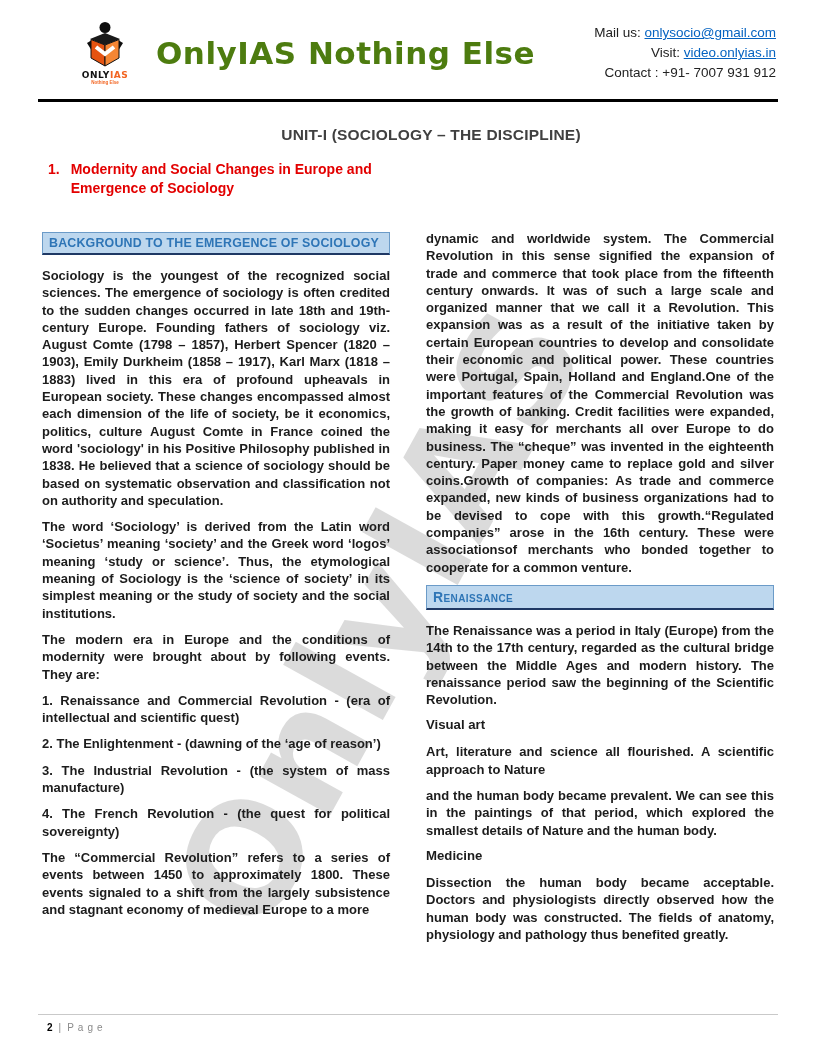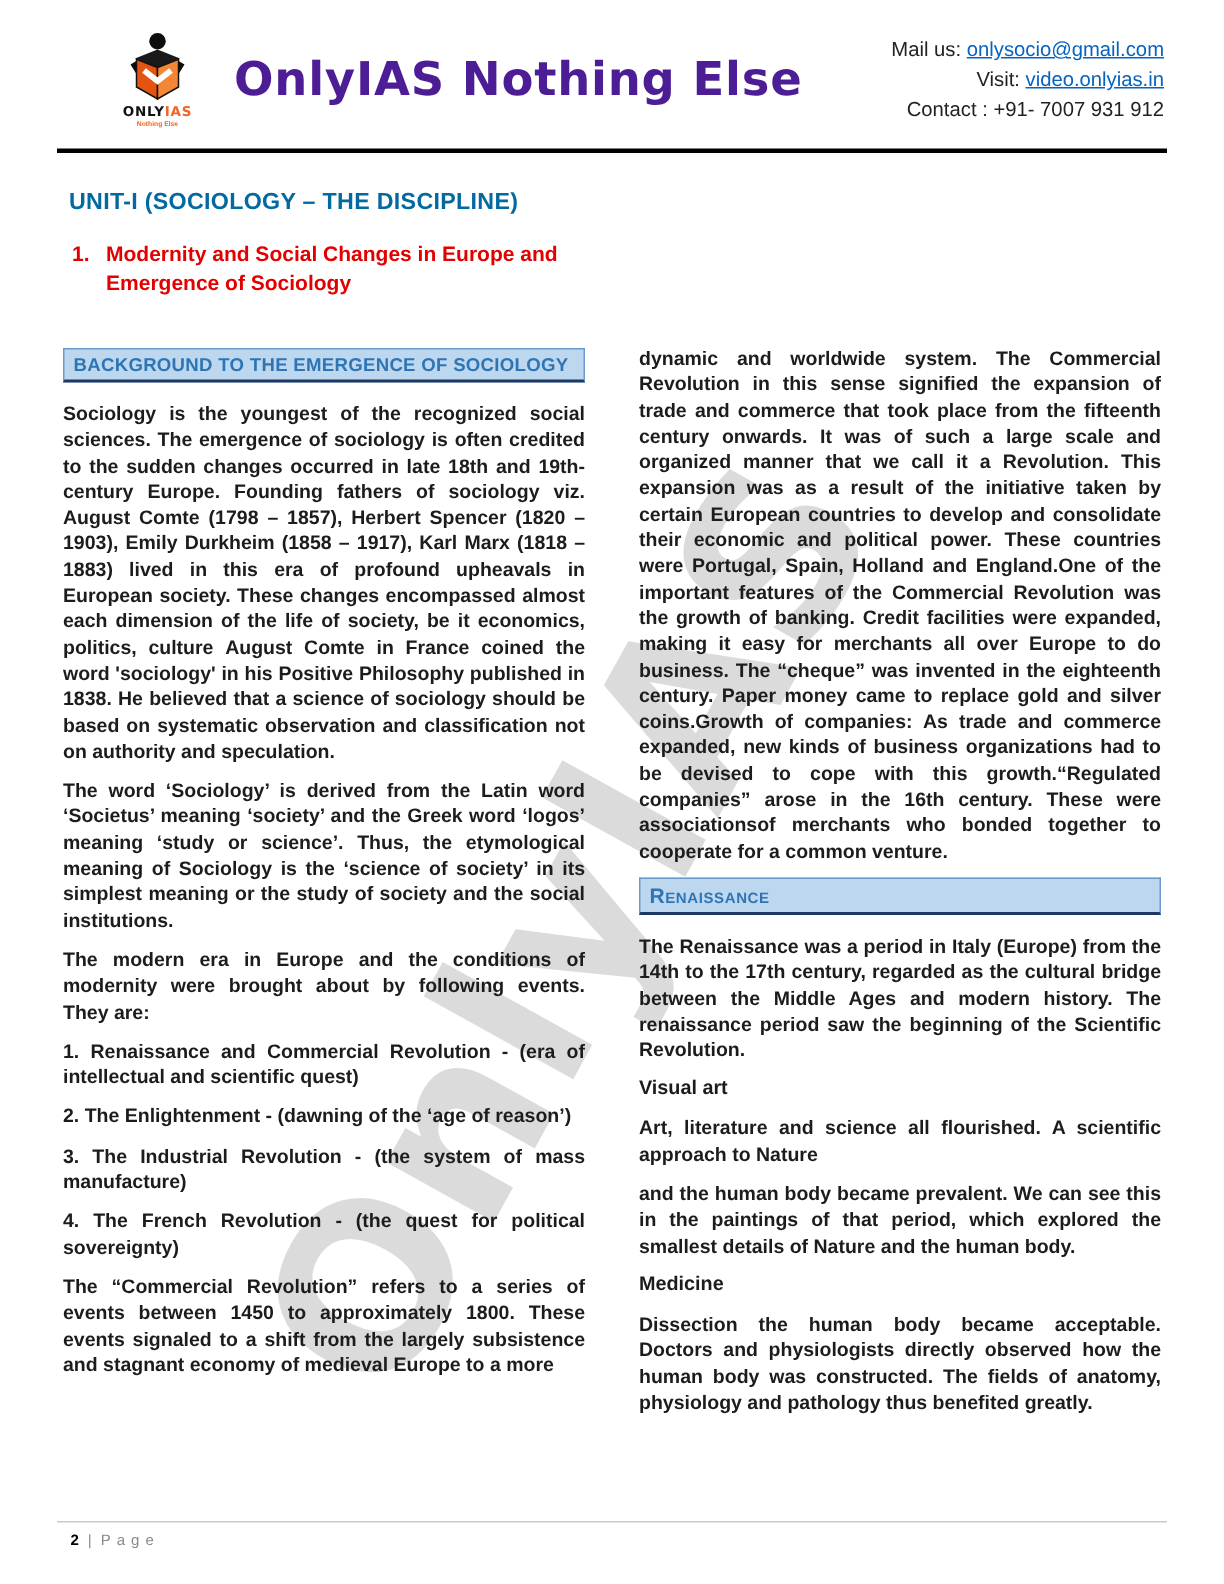--- a/index.html
+++ b/index.html
@@ -12,28 +12,28 @@
   
   .hdr { display:flex; align-items:center; padding:10px 40px 0 62px; height:86px; position:relative; z-index:2; }
   .logo { width:86px; flex:0 0 auto; text-align:center; line-height:1; }
   .logo svg { display:block; margin:0 auto; }
   .logo-text { font-family:"DejaVu Sans", sans-serif; font-weight:bold; font-size:9px; letter-spacing:.5px; margin-top:2px; }
   .lt-black { color:#111; }
   .lt-orange { color:var(--brand-orange,#f26522); }
   .logo-sub { font-size:4.5px; color:var(--brand-orange,#f26522); font-weight:bold; margin-top:1px; }
   .brand {
     flex:1; font-family:"DejaVu Sans", sans-serif; font-weight:900;
-    font-size:31px; letter-spacing:.5px; color:#4c1d95; padding-left:8px; white-space:nowrap;
+    font-size:31px; letter-spacing:.5px; color:#4d7c0f; padding-left:8px; white-space:nowrap;
   }
   .contact { text-align:right; font-size:13.5px; line-height:20px; color:#222; white-space:nowrap; }
   .lnk { color:var(--link,#0563c1); text-decoration:underline; cursor:pointer; }
   .rule { margin:3px 38px 0; height:3px; background:#000; }
 
   
-  .unit-title { text-align:left; font-size:15.5px; font-weight:bold; margin:24px 0 0; color:#0369a1; letter-spacing:.2px;padding-left:46px; }
+  .unit-title { text-align:center; font-size:15.5px; font-weight:bold; margin:24px 0 0; color:#404040; letter-spacing:.2px;padding-left:46px; }
   .topic {
     display:flex; gap:11px; margin:16px 0 0 48px; width:360px;
     color:var(--heading-red,#e30000); font-weight:bold; font-size:14px; line-height:19px;
   }
   .topic-text { white-space:pre-line; }
 
   
   .watermark {
     position:absolute; top:618px; left:380px; z-index:0;
     transform:translate(-50%,-50%) rotate(-61deg);

